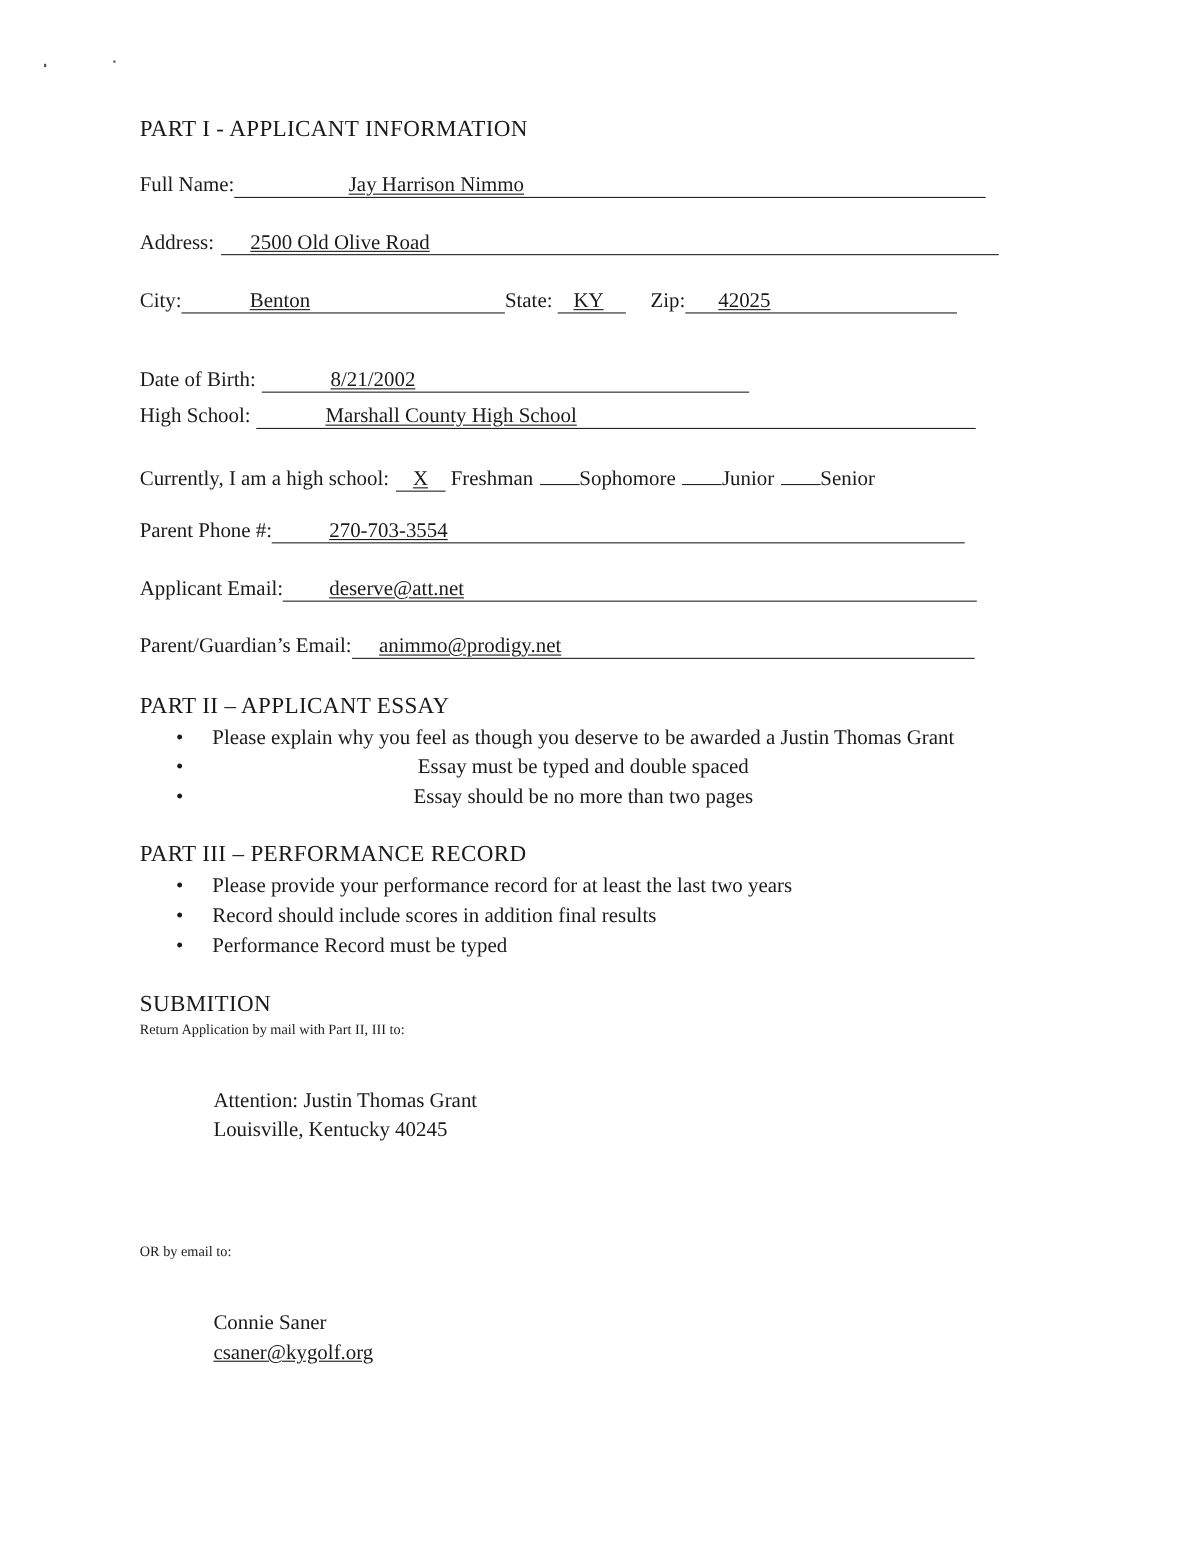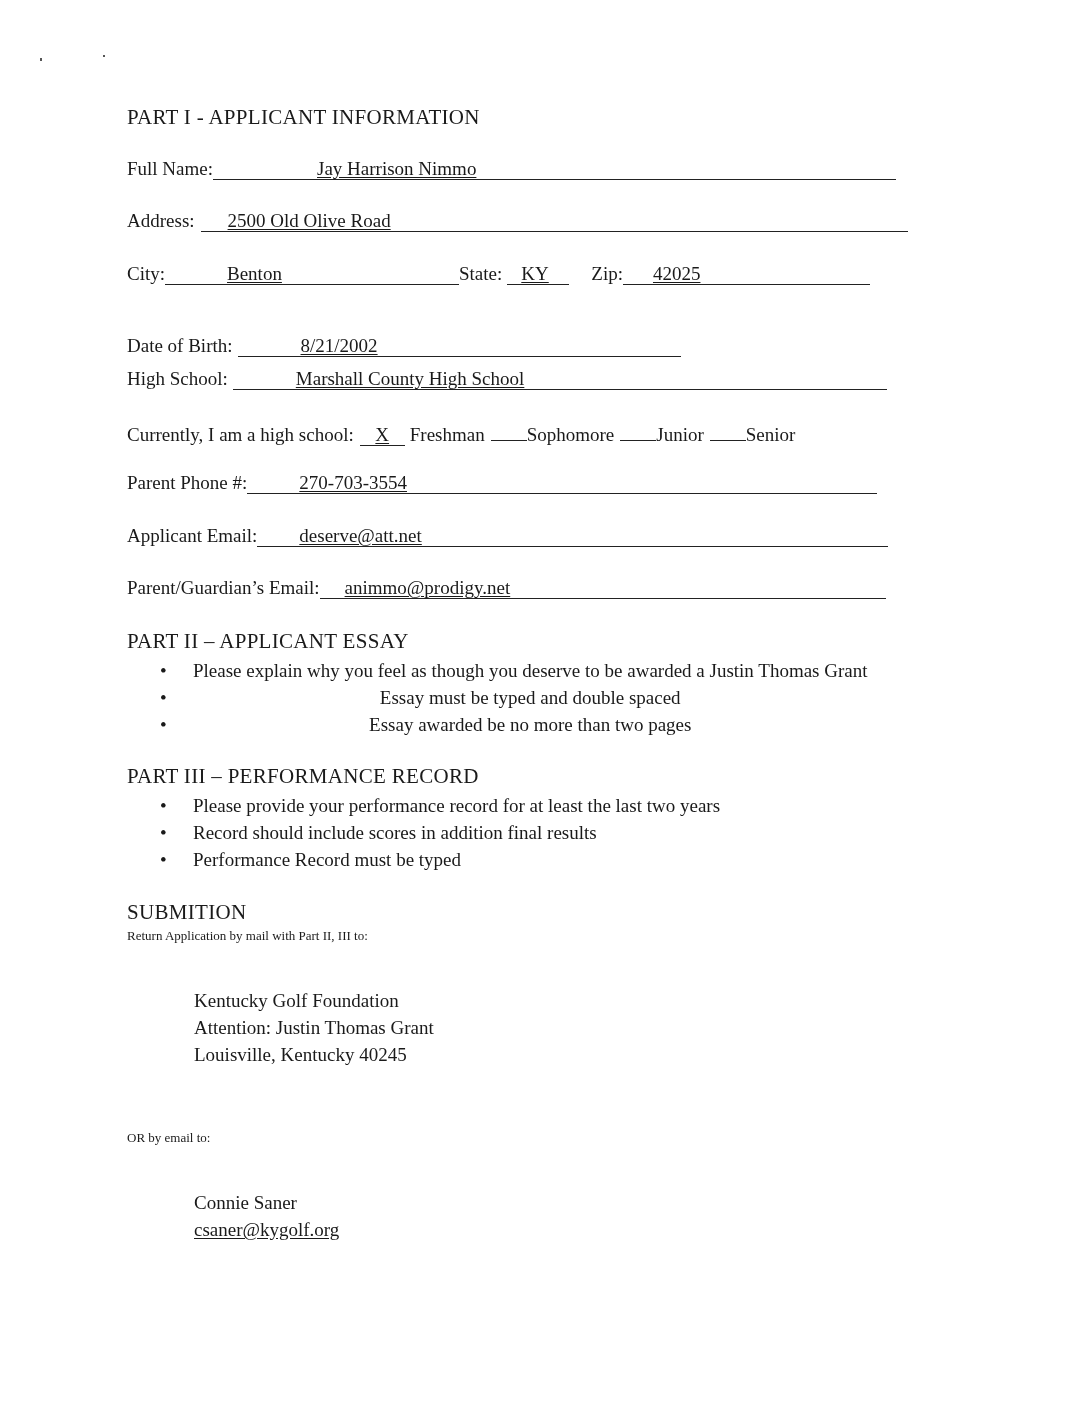--- a/index.html
+++ b/index.html
@@ -113,35 +113,34 @@
   <span>Parent/Guardian’s Email:</span>
   <span class="filled" style="width:566px;">
     <span class="pad" style="width:25px;"></span><span class="v">animmo@prodigy.net</span>
   </span>
 </div>
 
 <div class="abs heading" style="left:127px; top:629px;">PART II – APPLICANT ESSAY</div>
 <ul class="bullets" style="top:657px;text-align:center;">
   <li>Please explain why you feel as though you deserve to be awarded a Justin Thomas Grant</li>
   <li>Essay must be typed and double spaced</li>
-  <li>Essay awarded be no more than two pages</li>
+  <li>Essay should be no more than two pages</li>
 </ul>
 
 <div class="abs heading" style="left:127px; top:764px;">PART III – PERFORMANCE RECORD</div>
 <ul class="bullets" style="top:792px;">
   <li>Please provide your performance record for at least the last two years</li>
   <li>Record should include scores in addition final results</li>
   <li>Performance Record must be typed</li>
 </ul>
 
 <div class="abs heading" style="left:127px; top:900px;">SUBMITION</div>
 <div class="para" style="left:127px; top:928px;">Return Application by mail with Part II, III to:</div>
 
 <div class="addr" style="top:987px;">
-  <div>Kentucky Golf Foundation</div>
   <div>Attention:  Justin Thomas Grant</div>
   <div>Louisville, Kentucky 40245</div>
 </div>
 
 <div class="para" style="left:127px; top:1130px;">OR by email to:</div>
 
 <div class="addr" style="top:1189px;">
   <div>Connie Saner</div>
   <div class="link">csaner@kygolf.org</div>
 </div>

